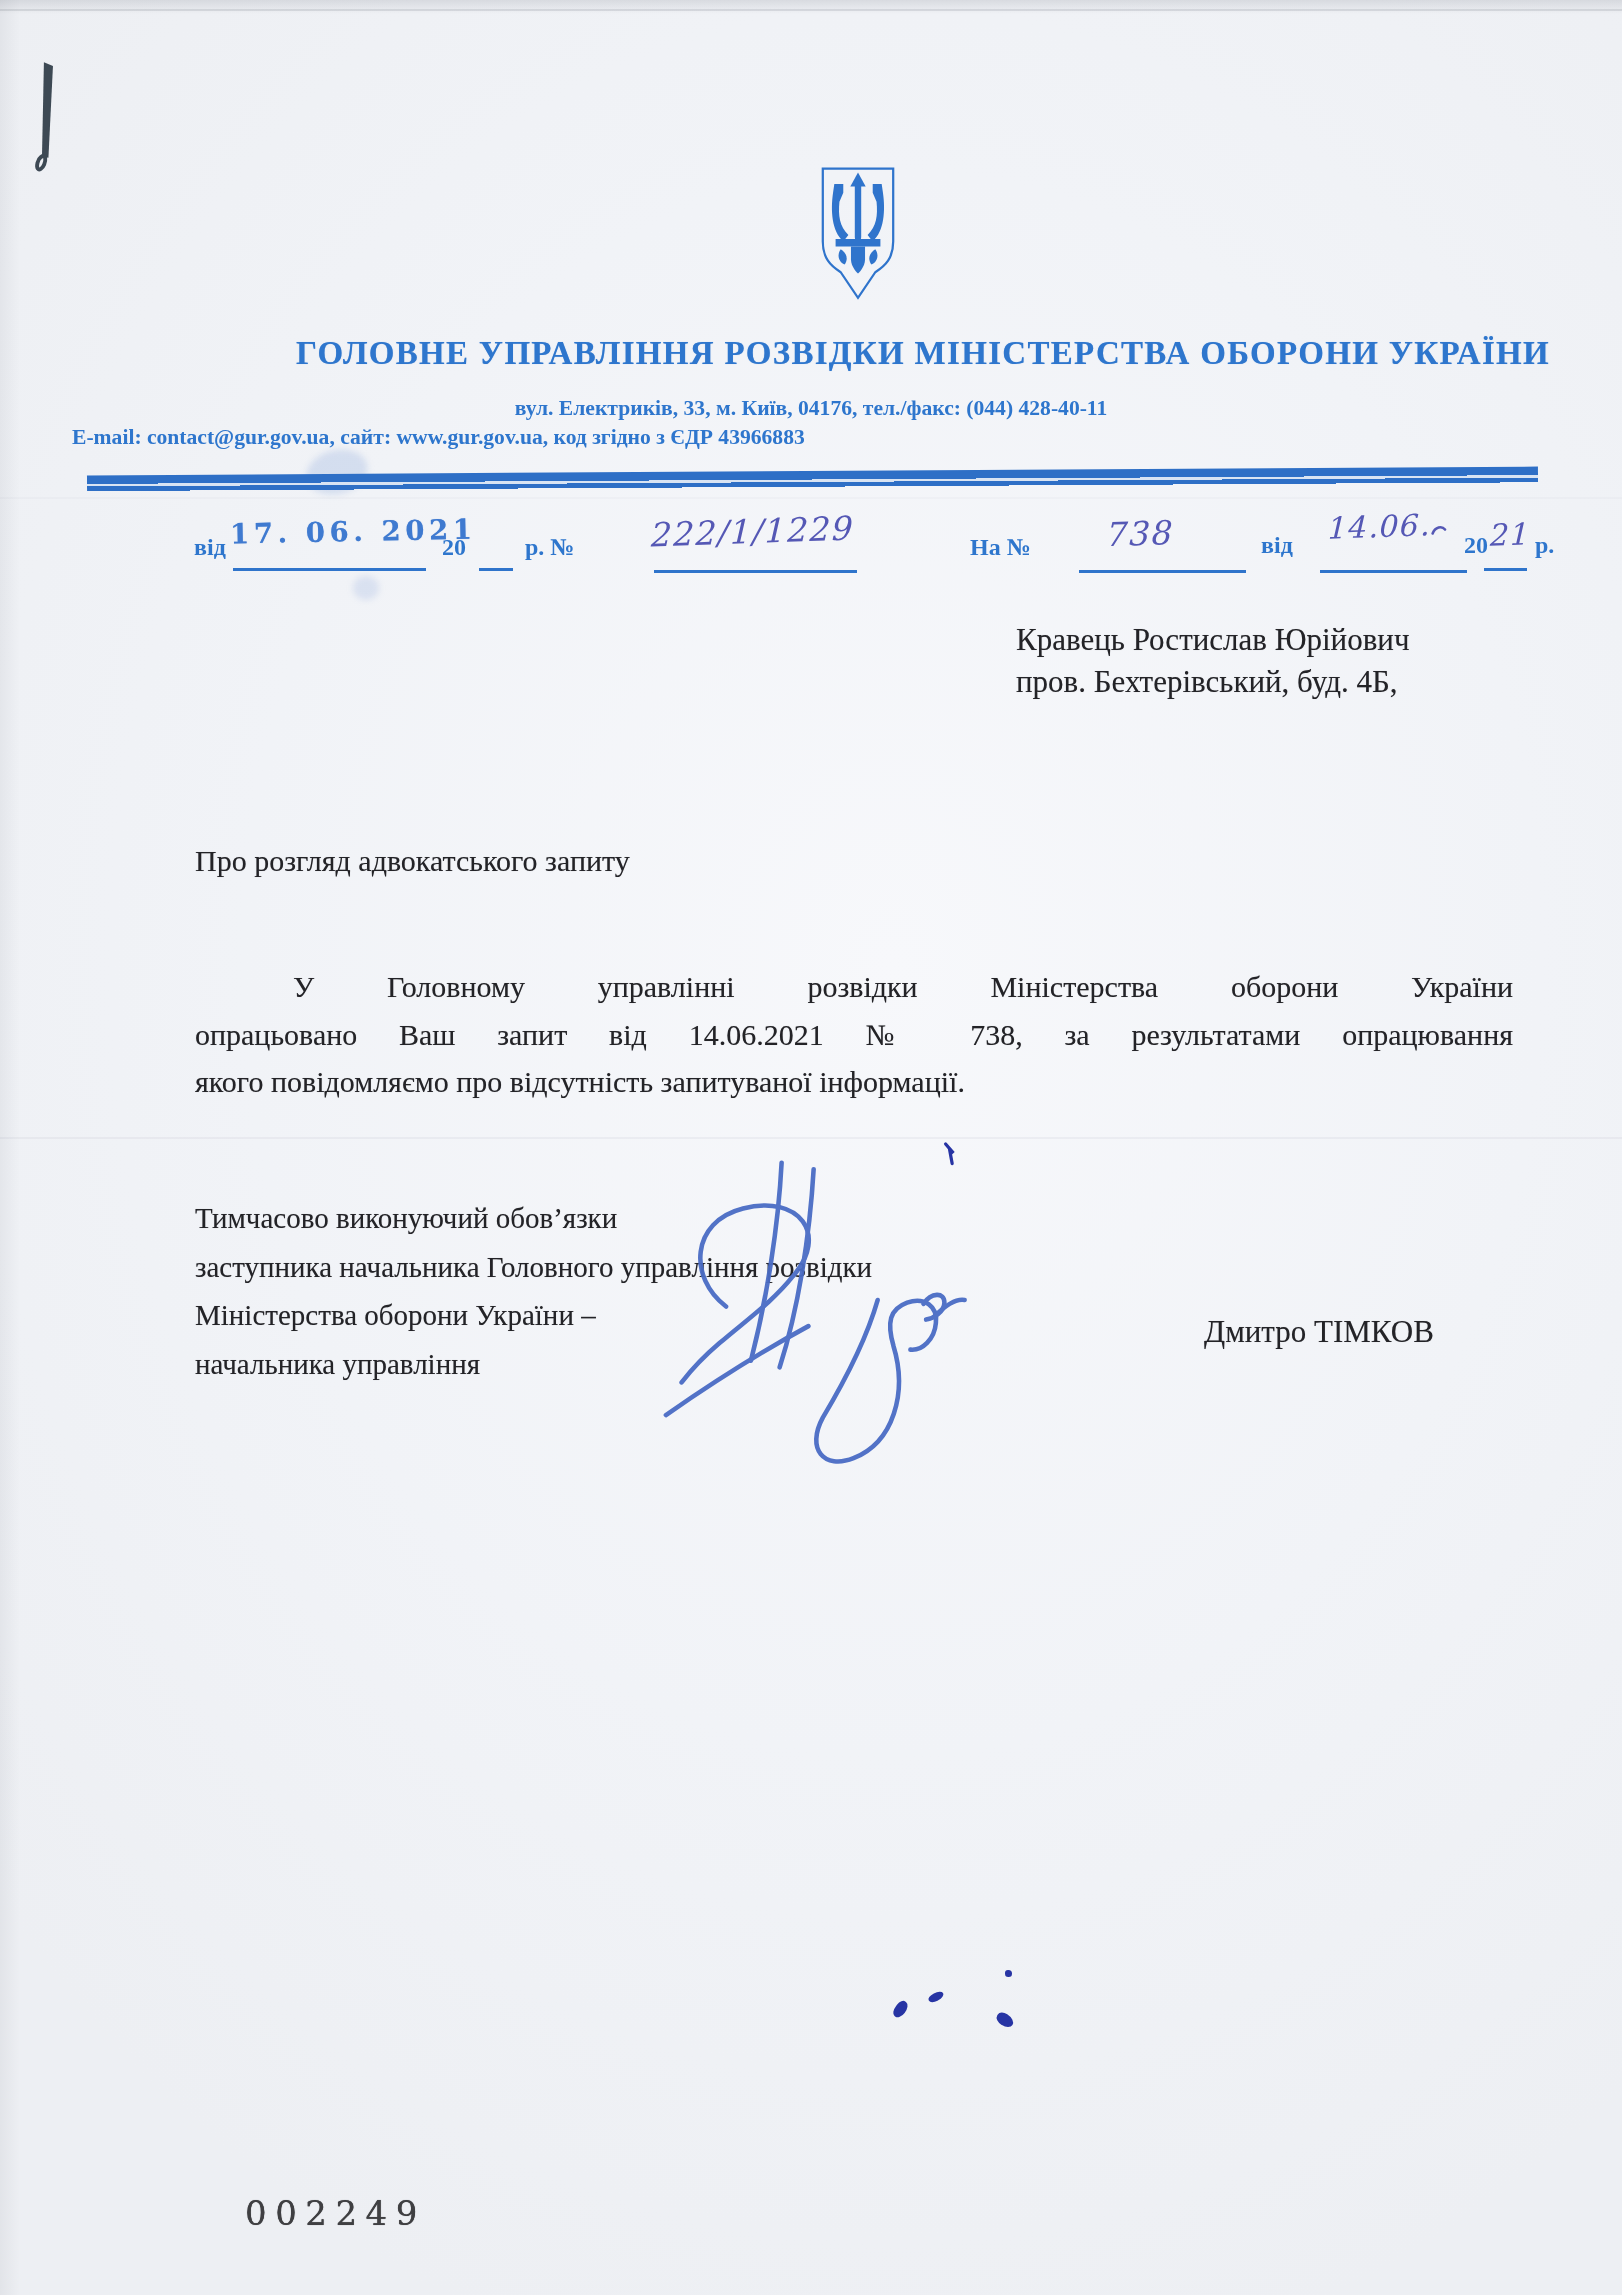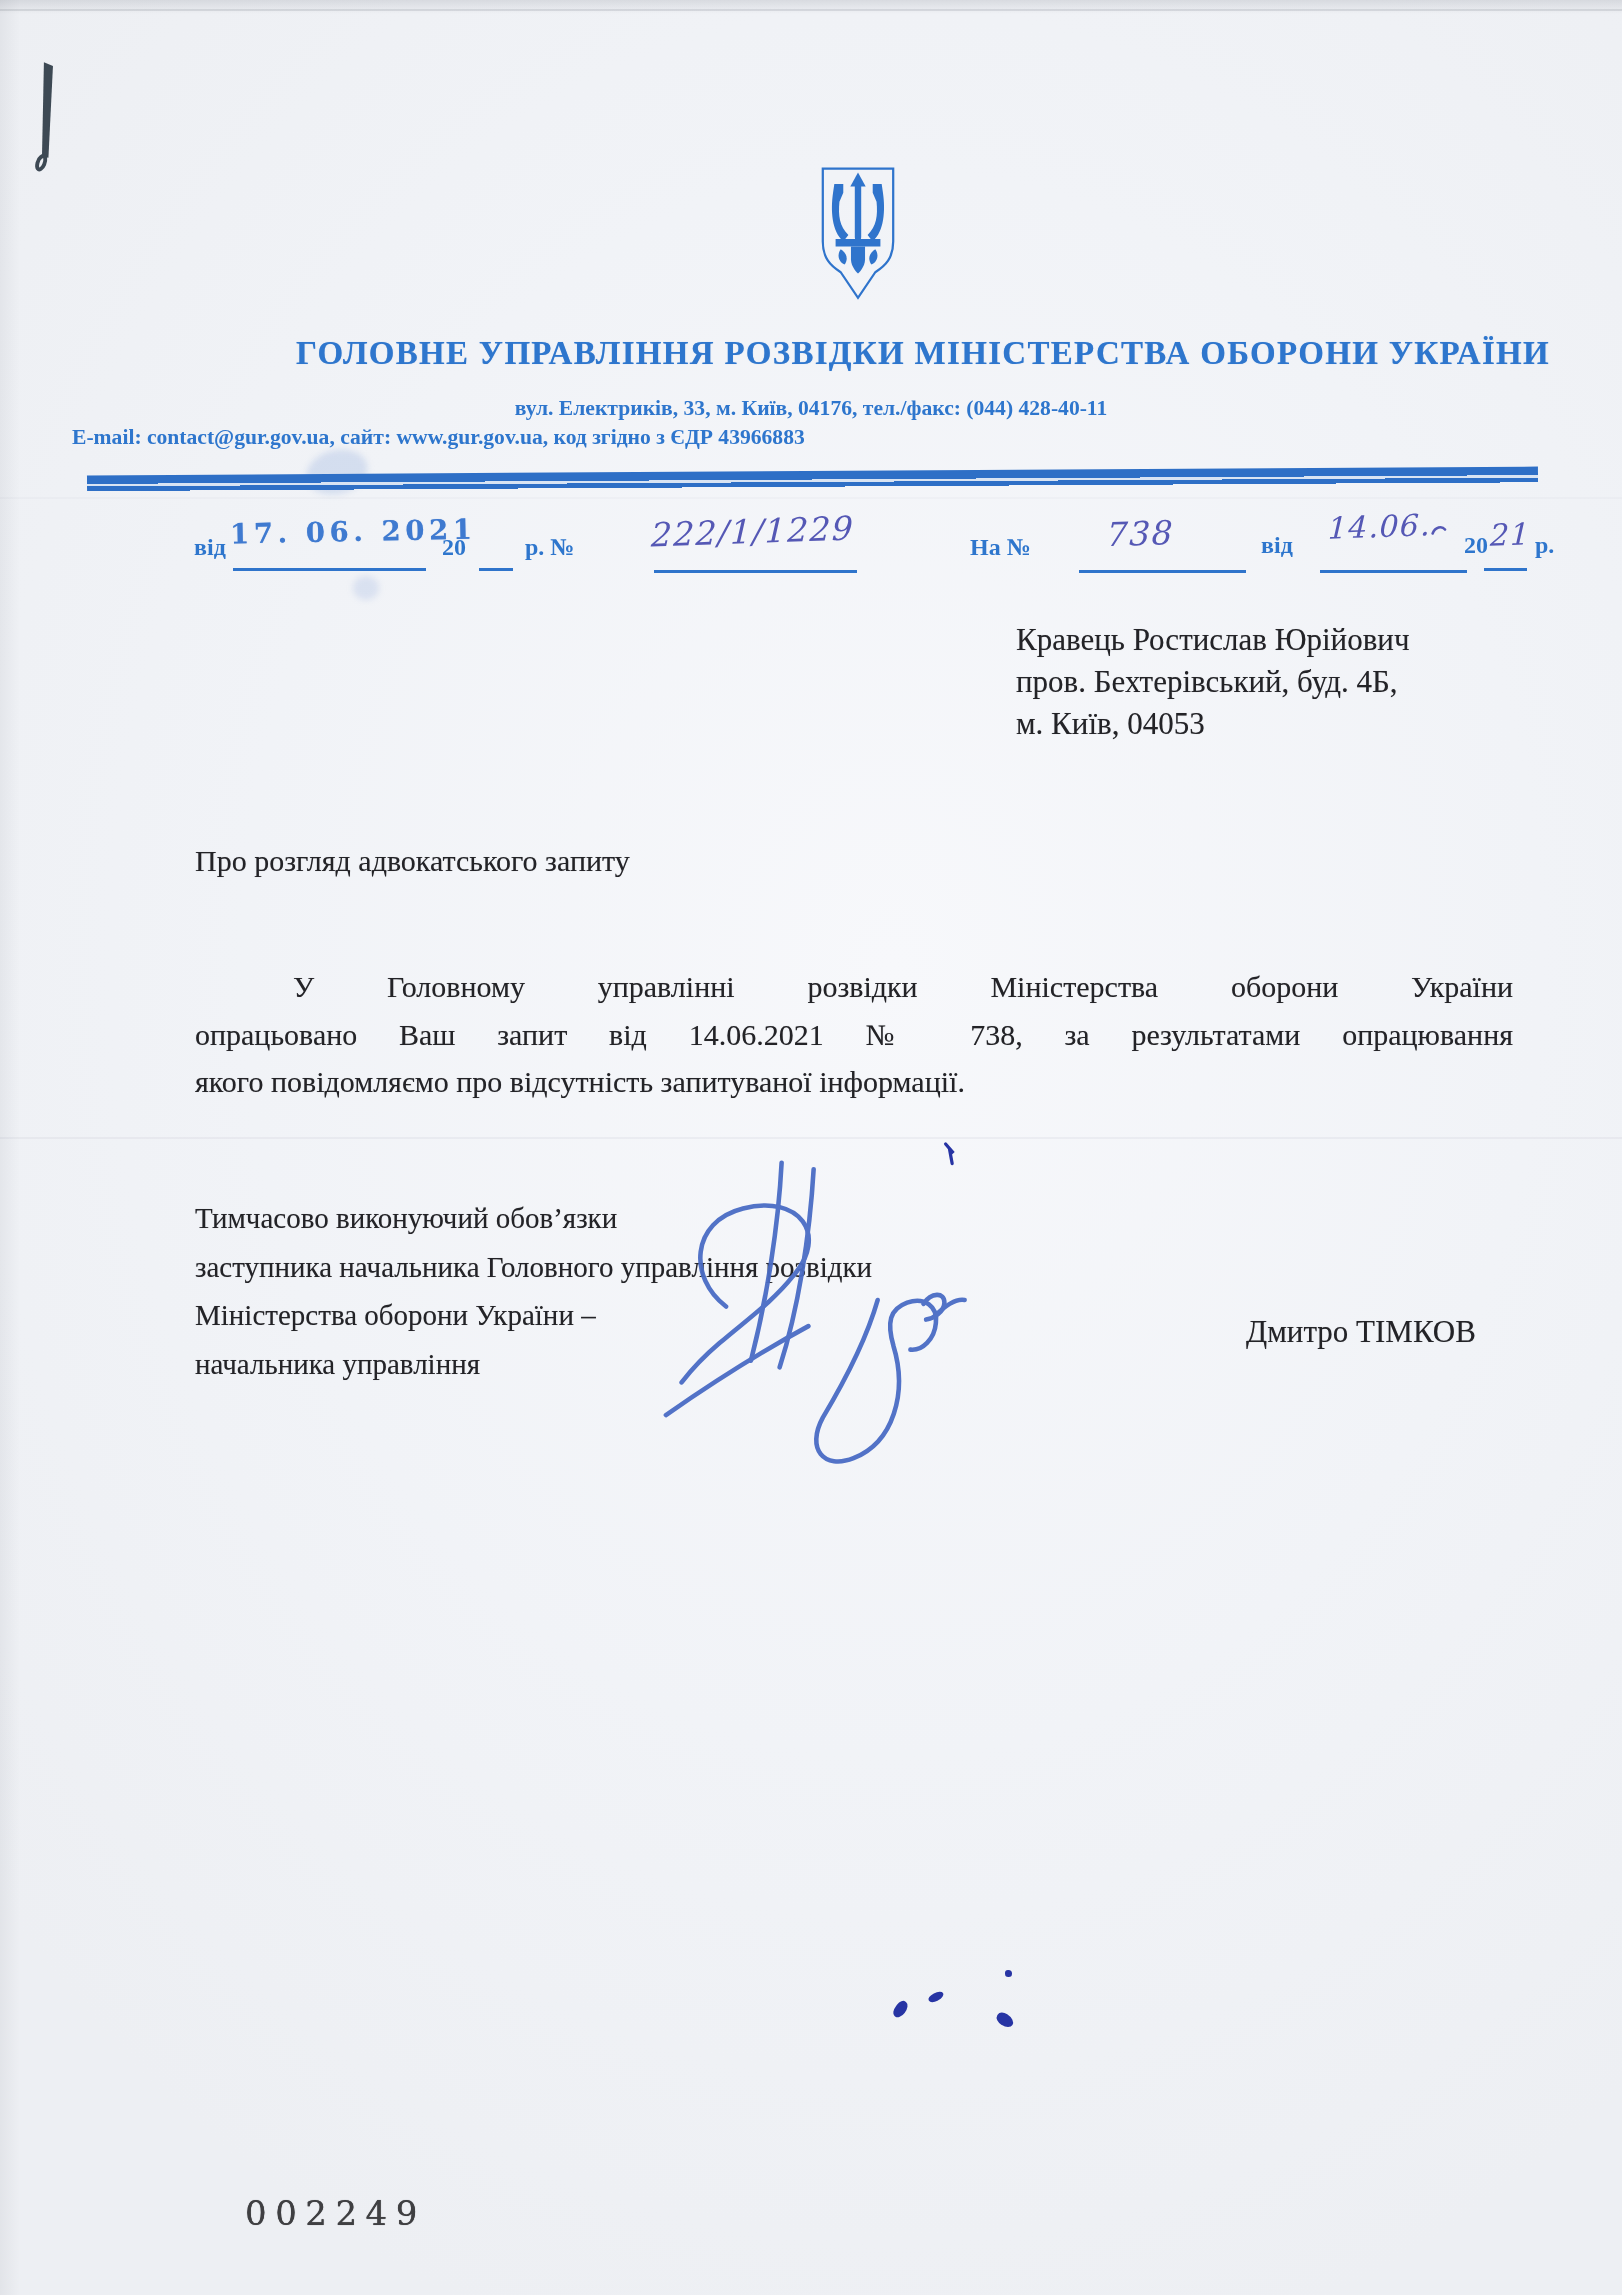--- a/index.html
+++ b/index.html
@@ -36,21 +36,21 @@
   .recipient{position:absolute;left:1016px;top:619px;font-size:31px;line-height:42px;color:#232327;
              text-shadow:0 0 0.7px rgba(35,35,39,.35);}
   .subject{position:absolute;left:195px;top:844px;font-size:30px;color:#232327;
            text-shadow:0 0 0.7px rgba(35,35,39,.35);}
   .bodyline{position:absolute;left:195px;width:1318px;font-size:30px;line-height:48px;color:#232327;
             text-shadow:0 0 0.7px rgba(35,35,39,.35);white-space:normal;}
   .just{text-align:justify;}
   .just::after{content:"";display:inline-block;width:100%;}
   .indent{text-indent:98px;}
   .sigline{position:absolute;left:195px;font-size:29px;color:#232327;text-shadow:0 0 0.7px rgba(35,35,39,.35);}
-  .signame{position:absolute;left:1204px;top:1314px;width:314px;text-align:center;font-size:31px;color:#232327;
+  .signame{position:absolute;left:1204px;top:1314px;width:314px;text-align:left;font-size:31px;color:#232327;
            text-shadow:0 0 0.7px rgba(35,35,39,.35);}
   .stampnum{position:absolute;left:213px;top:2193px;font-family:"DejaVu Serif",serif;font-size:34px;
             letter-spacing:8.5px;color:#2d2d2f;opacity:.9;text-shadow:0 0 0.7px #2d2d2f;margin-left:32px;}
   .speck{position:absolute;background:#2734a4;border-radius:45% 55% 50% 50%;}
   svg{position:absolute;overflow:visible;}
 </style>
 </head>
 <body>
 
 <div class="page">
@@ -106,21 +106,20 @@
     <path d="M4 16 C8 6 18 4 23 10" fill="none" stroke="#5558b5" stroke-width="4" stroke-linecap="round"></path>
   </svg>
   <span class="plbl" style="left:1464px;top:532px;">20</span>
   <span class="hand" style="left:1490px;top:517px;font-size:30px;">21</span>
   <div class="uline" style="left:1484px;top:568px;width:43px;"></div>
   <span class="plbl" style="left:1535px;top:532px;">р.</span>
 
   <div class="recipient">
     <div>Кравець Ростислав Юрійович</div>
     <div>пров. Бехтерівський, буд. 4Б,</div>
-    <div>м. Київ, 04053</div>
   </div>
 
   <div class="subject">Про розгляд адвокатського запиту</div>
 
   <div class="bodyline just indent" style="top:963px;">У Головному управлінні розвідки Міністерства оборони України</div>
   <div class="bodyline just" style="top:1011px;">опрацьовано Ваш запит від 14.06.2021 № 738, за результатами опрацювання</div>
   <div class="bodyline" style="top:1058px;">якого повідомляємо про відсутність запитуваної інформації.</div>
 
   <div class="sigline" style="top:1202px;">Тимчасово виконуючий обов’язки</div>
   <div class="sigline" style="top:1251px;">заступника начальника Головного управління розвідки</div>

